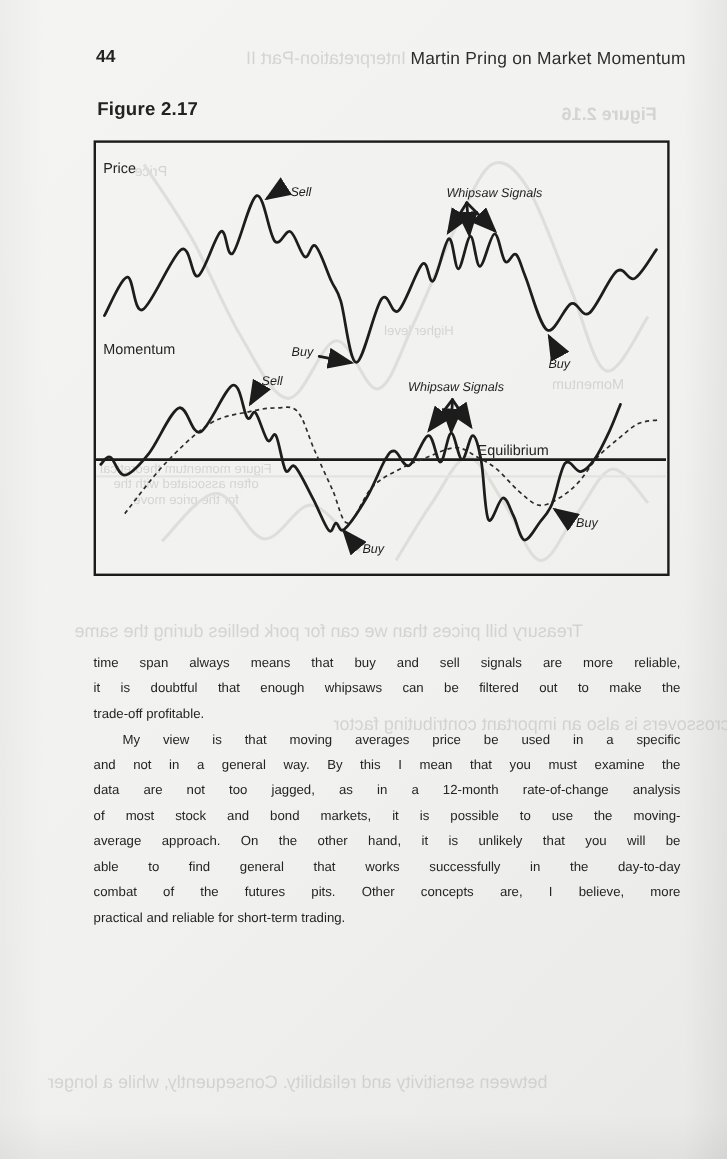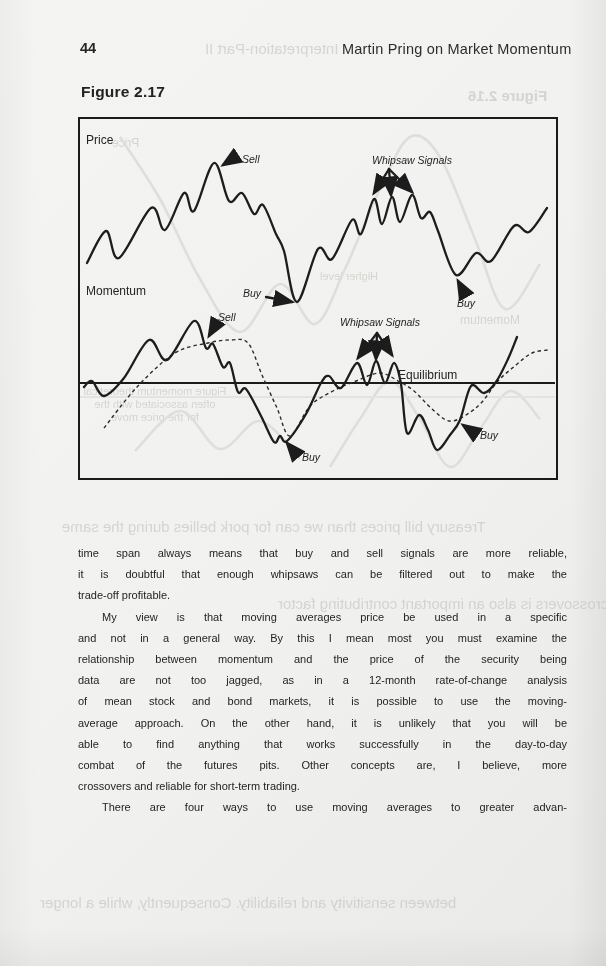--- a/index.html
+++ b/index.html
@@ -107,27 +107,25 @@
   </div>
 
   <div class="body-text abs">
       <div class="para">
         <div class="line">time span always means that buy and sell signals are more reliable,</div>
         <div class="line">it is doubtful that enough whipsaws can be filtered out to make the</div>
         <div class="line last">trade-off profitable.</div>
       </div>
       <div class="para ind">
         <div class="line">My view is that moving averages price be used in a specific</div>
-        <div class="line">and not in a general way.  By this I mean most you must examine the</div>
-        <div class="line">relationship between momentum and the price of the security being</div>
+        <div class="line">and not in a general way.  By this I mean that you must examine the</div>
         <div class="line">data are not too jagged, as in a 12-month rate-of-change analysis</div>
-        <div class="line">of mean stock and bond markets, it is possible to use the moving-</div>
+        <div class="line">of most stock and bond markets, it is possible to use the moving-</div>
         <div class="line">average approach.  On the other hand, it is unlikely that you will be</div>
-        <div class="line">able to find anything that works successfully in the day-to-day</div>
+        <div class="line">able to find general that works successfully in the day-to-day</div>
         <div class="line">combat of the futures pits.  Other concepts are, I believe, more</div>
-        <div class="line last">crossovers and reliable for short-term trading.</div>
+        <div class="line last">practical and reliable for short-term trading.</div>
       </div>
       <div class="para ind">
-        <div class="line">There are four ways to use moving averages to greater advan-</div>
       </div>
     </div>
 
 </div>
 
 </body></html>

